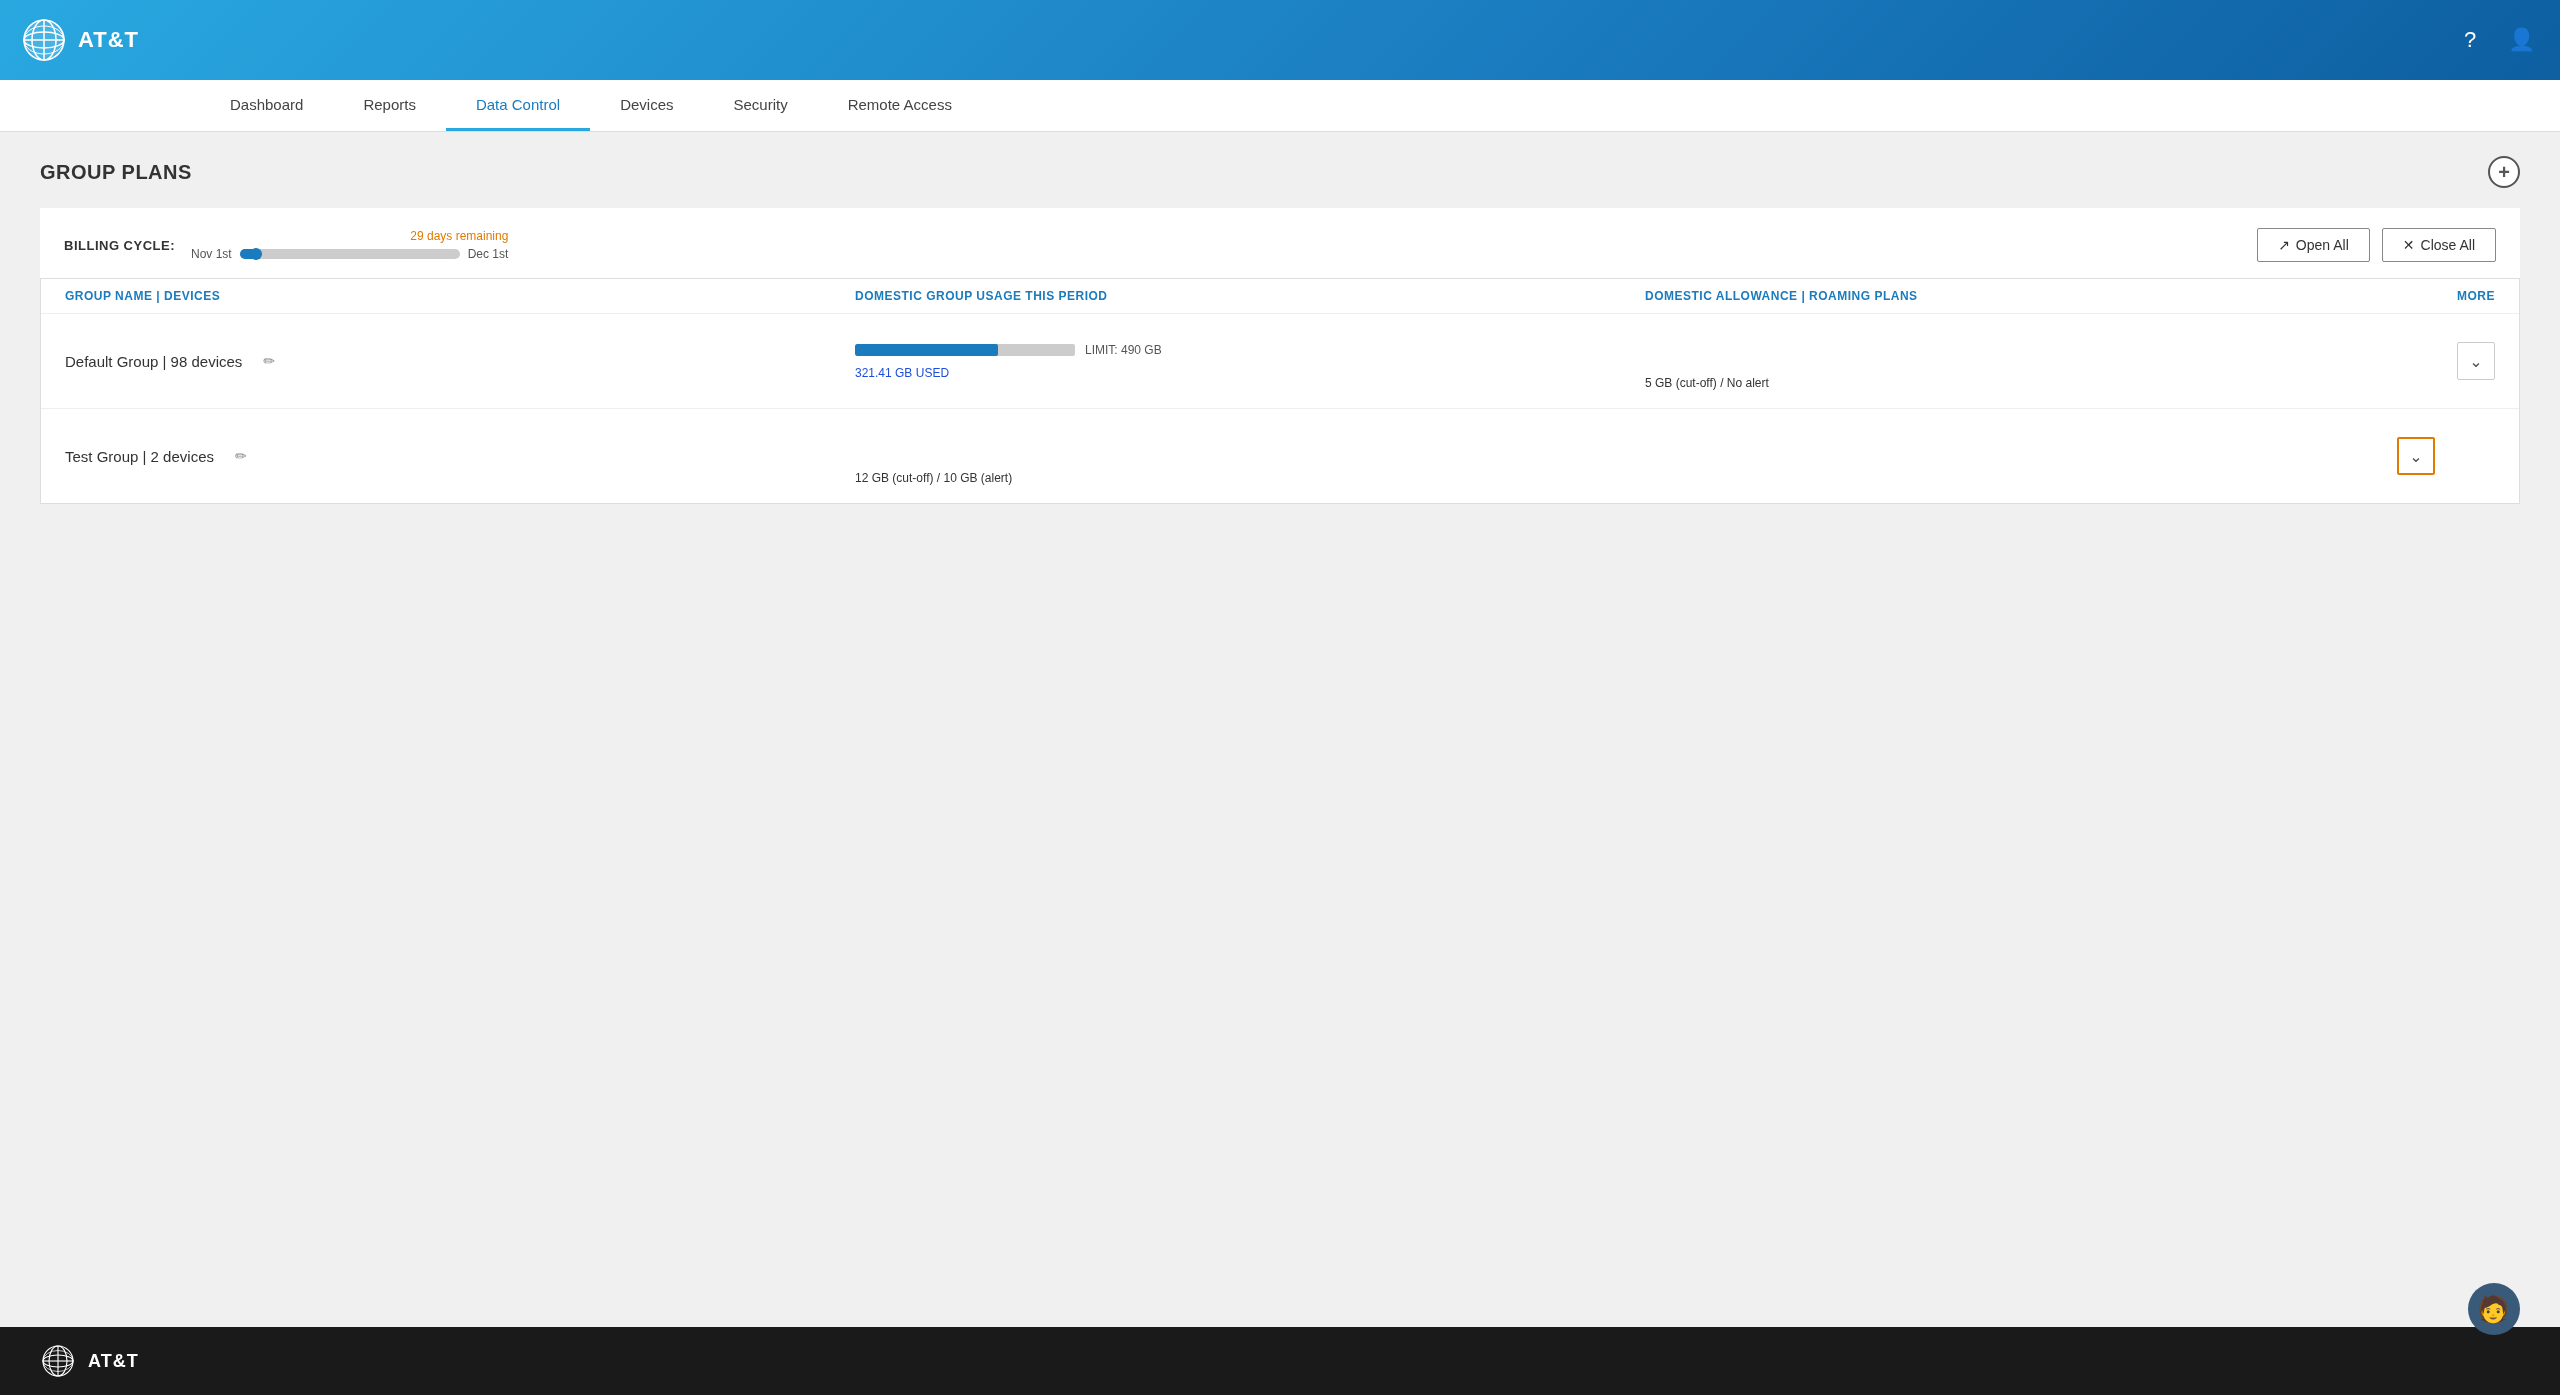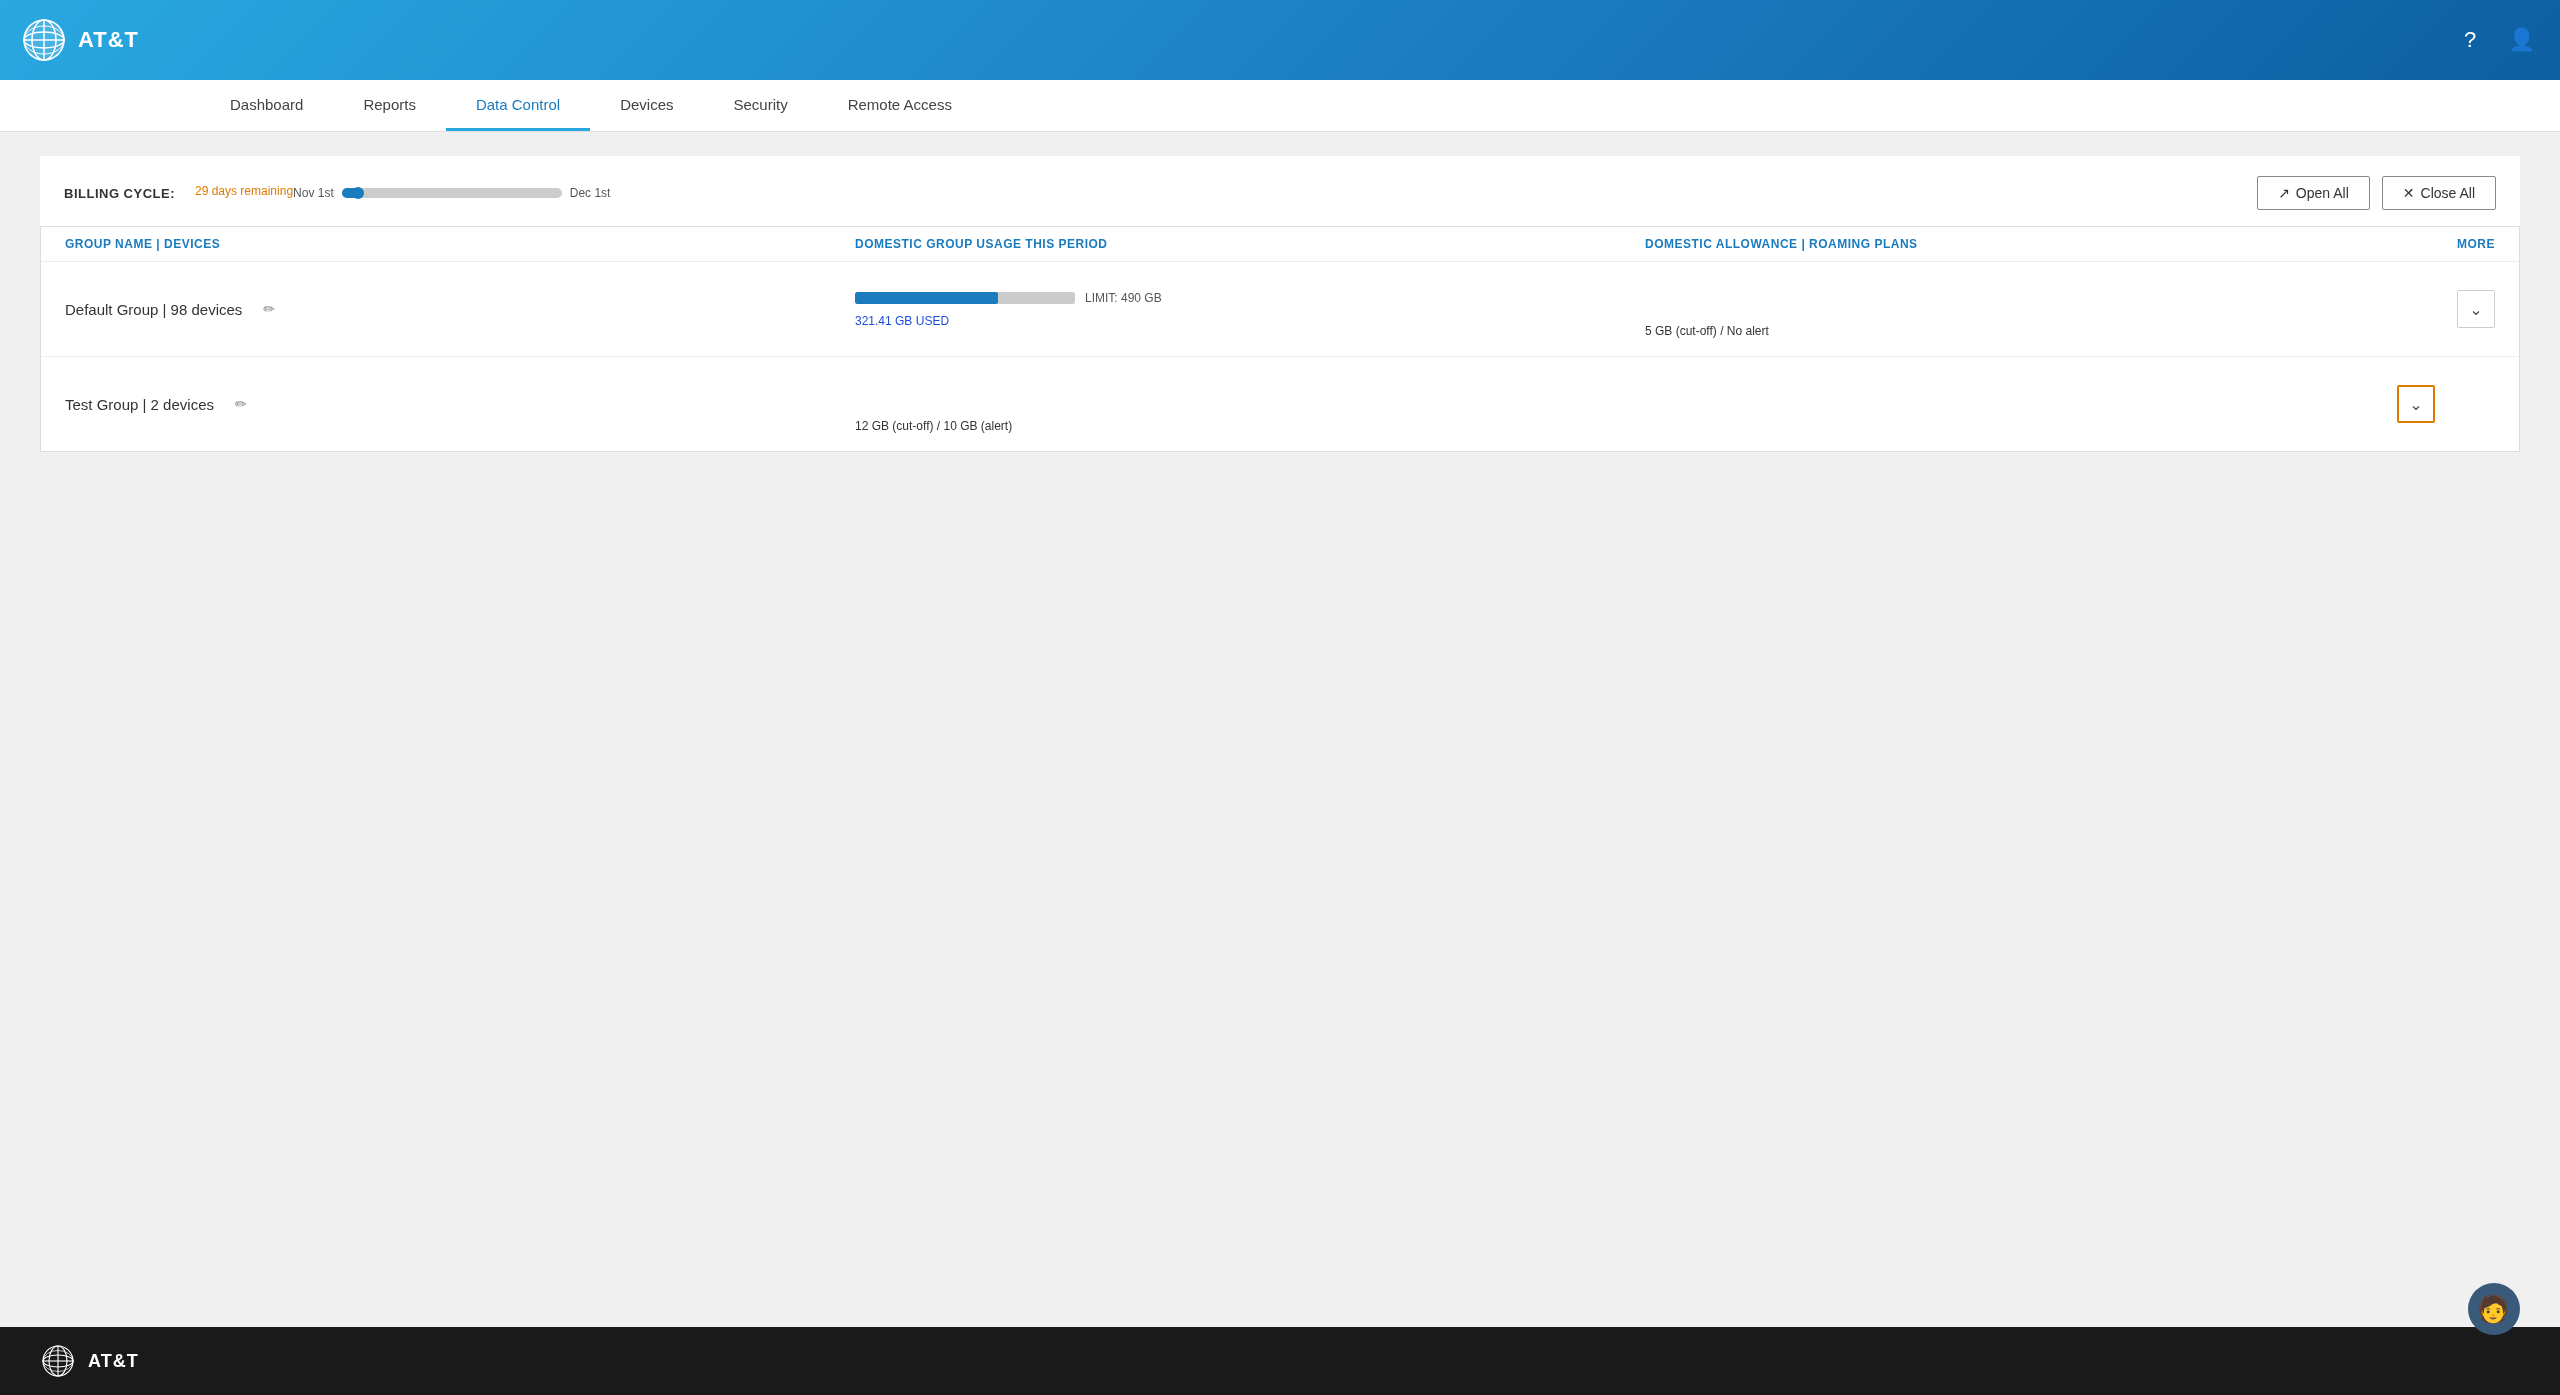--- a/index.html
+++ b/index.html
@@ -130,22 +130,22 @@
       gap: 16px;
     }
     .billing-label {
       font-size: 13px;
       font-weight: 700;
       color: #333;
       letter-spacing: 0.5px;
     }
     .billing-progress-container {
       display: flex;
-      flex-direction: row;
-      align-items: center;
+      flex-direction: column;
+      align-items: flex-end;
     }
     .days-remaining {
       color: #e07b00;
       font-size: 12px;
       margin-bottom: 4px;
       margin-left: 4px;
     }
     .progress-track {
       display: flex;
       align-items: center;
@@ -367,20 +367,24 @@
   <a class="nav-item" href="#">
     <span>Security</span>
   </a>
   <a class="nav-item" href="#">
     <span>Remote Access</span>
   </a>
 </nav>
 
 <div class="main-content">
 
+  <div class="section-header">
+    <h1 class="section-title">GROUP PLANS</h1>
+    <button class="add-btn">+</button>
+  </div>
 
   <div class="billing-area">
     <div class="billing-row">
       <div class="billing-left">
         <span class="billing-label">BILLING CYCLE:</span>
         <div class="billing-progress-container">
           <span class="days-remaining">29 days remaining</span>
           <div class="progress-track">
             <span class="date-label">Nov 1st</span>
             <div class="progress-bar-bg">

